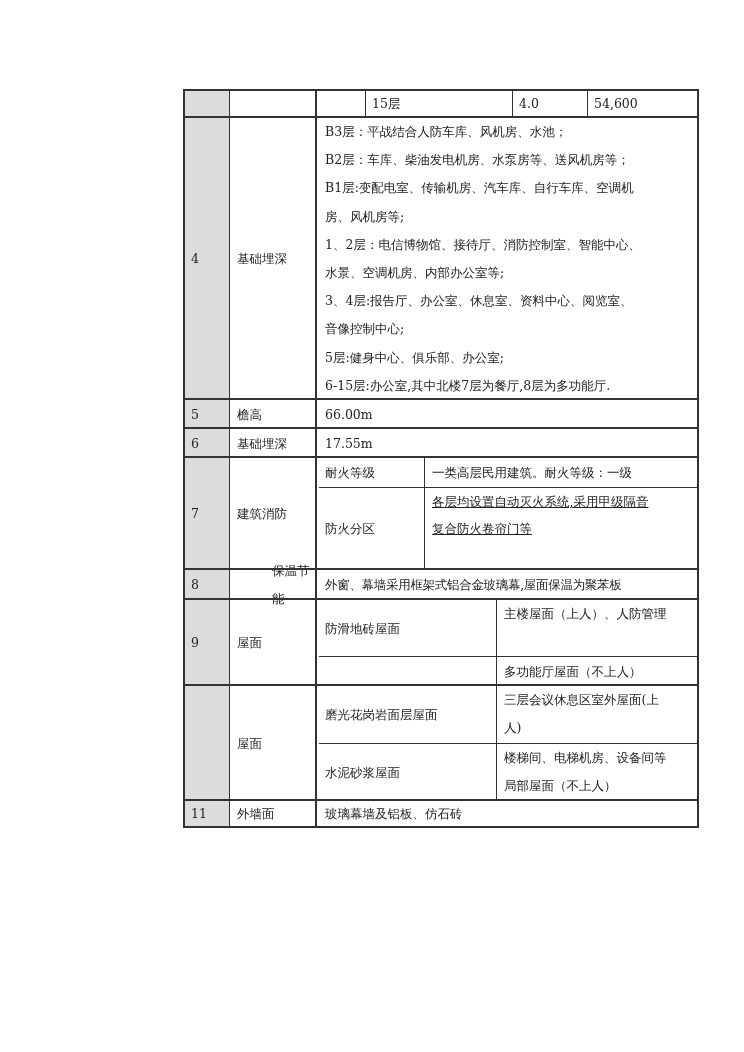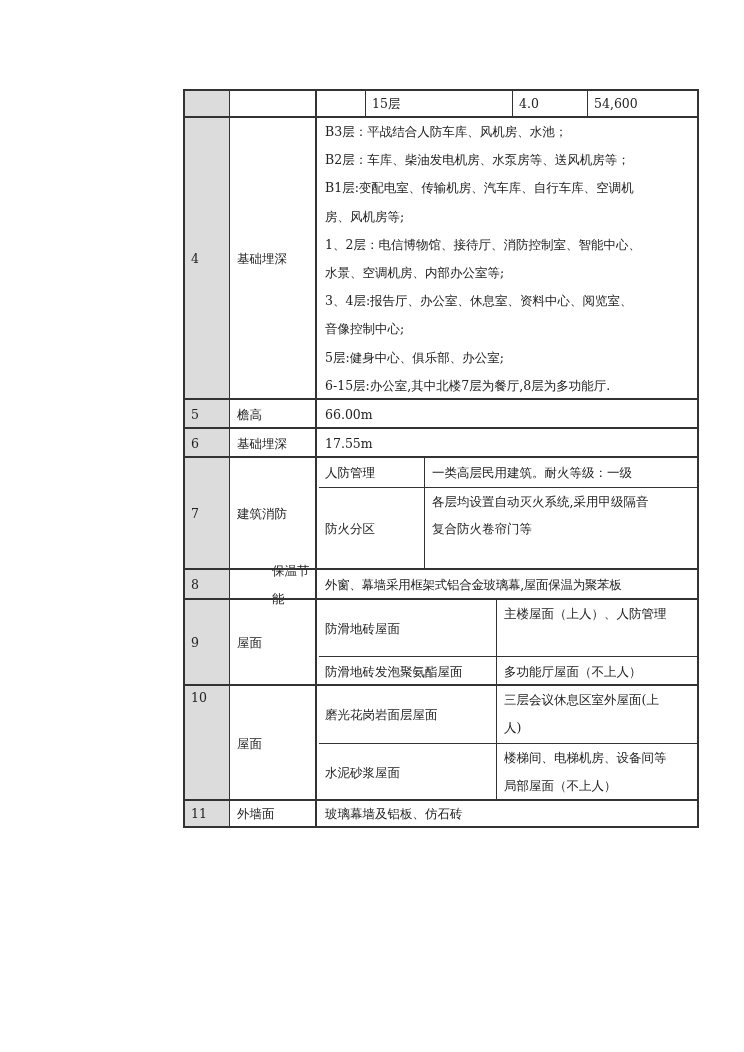--- a/index.html
+++ b/index.html
@@ -47,42 +47,40 @@
   <div class="cell vc" style="left:0;top:309px;width:44px;height:29px;">5</div>
   <div class="cell vc" style="left:46px;top:309px;width:86px;height:29px;">檐高</div>
   <div class="cell vc num" style="left:134px;top:309px;width:380px;height:29px;">66.00m</div>
 
   <div class="cell vc" style="left:0;top:338px;width:44px;height:29px;">6</div>
   <div class="cell vc" style="left:46px;top:338px;width:86px;height:29px;">基础埋深</div>
   <div class="cell vc num" style="left:134px;top:338px;width:380px;height:29px;text-align:right;">17.55m</div>
 
   <div class="cell vc" style="left:0;top:367px;width:44px;height:112px;">7</div>
   <div class="cell vc" style="left:46px;top:367px;width:86px;height:112px;">建筑消防</div>
-  <div class="cell vc" style="left:134px;top:367px;width:106px;height:30px;">人防管理</div>
+  <div class="cell vc" style="left:134px;top:367px;width:106px;height:30px;">耐火等级</div>
   <div class="cell vc" style="left:241px;top:367px;width:273px;height:30px;">一类高层民用建筑。耐火等级：一级</div>
   <div class="cell vc" style="left:134px;top:397px;width:106px;height:82px;">防火分区</div>
-  <div class="cell lines" style="left:241px;top:397px;width:273px;height:82px;padding-top:0;">
+  <div class="cell lines" style="left:241px;top:397px;width:273px;height:82px;padding-top:0;text-decoration:underline;">
     <div style="line-height:27px;">各层均设置自动灭火系统,采用甲级隔音</div>
     <div style="line-height:27px;">复合防火卷帘门等</div>
   </div>
 
   <div class="cell vc" style="left:0;top:479px;width:44px;height:30px;">8</div>
   <div class="cell vc" style="left:46px;top:479px;width:86px;height:30px;padding-left:41px;">保温节能</div>
   <div class="cell vc" style="left:134px;top:479px;width:380px;height:30px;white-space:nowrap;letter-spacing:-0.3px;">外窗、幕墙采用框架式铝合金玻璃幕,屋面保温为聚苯板</div>
 
   <div class="cell vc" style="left:0;top:509px;width:44px;height:86px;">9</div>
   <div class="cell vc" style="left:46px;top:509px;width:86px;height:86px;">屋面</div>
   <div class="cell vc" style="left:134px;top:509px;width:178px;height:57px;">防滑地砖屋面</div>
   <div class="cell lines" style="left:313px;top:509px;width:201px;height:57px;">
     <div>主楼屋面（上人）、人防管理</div>
   </div>
-  <div class="cell vc" style="left:134px;top:566px;width:178px;height:29px;white-space:nowrap;">防滑地砖发泡聚氨酯屋面</div>
   <div class="cell vc" style="left:313px;top:566px;width:172px;height:29px;text-align:right;">多功能厅屋面（不上人）</div>
 
-  <div class="cell" style="left:0;top:595px;width:44px;height:115px;line-height:24px;">10</div>
   <div class="cell vc" style="left:46px;top:595px;width:86px;height:115px;">屋面</div>
   <div class="cell vc" style="left:134px;top:595px;width:178px;height:58px;">磨光花岗岩面层屋面</div>
   <div class="cell lines" style="left:313px;top:595px;width:201px;height:58px;">
     <div>三层会议休息区室外屋面(上</div>
     <div>人)</div>
   </div>
   <div class="cell vc" style="left:134px;top:653px;width:178px;height:57px;">水泥砂浆屋面</div>
   <div class="cell lines" style="left:313px;top:653px;width:201px;height:57px;">
     <div>楼梯间、电梯机房、设备间等</div>
     <div>局部屋面（不上人）</div>

